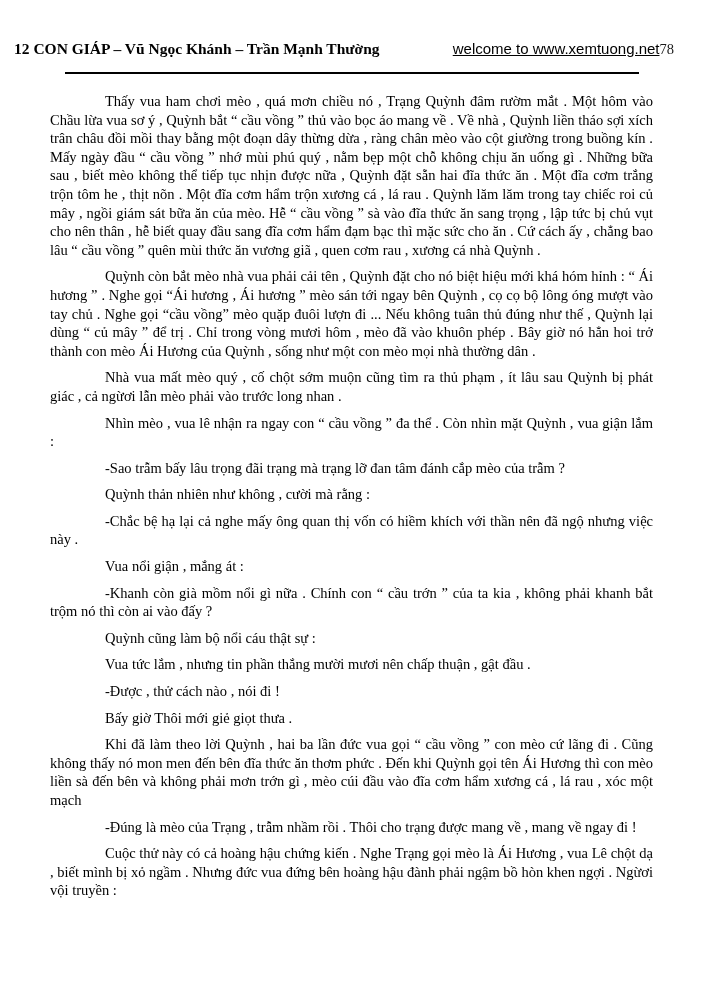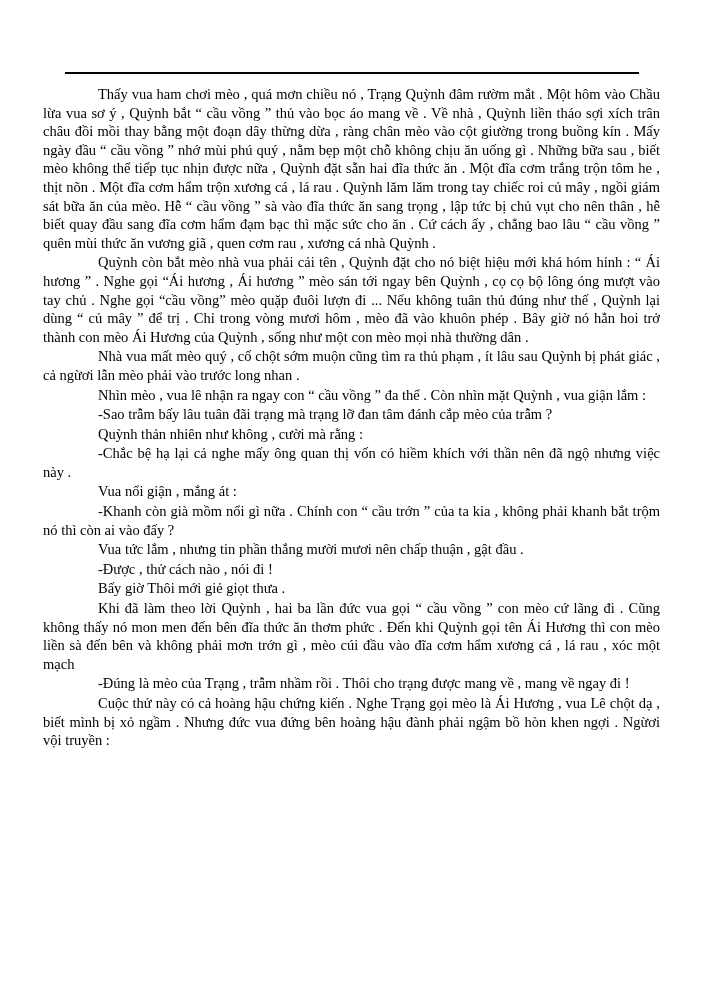--- a/index.html
+++ b/index.html
@@ -60,43 +60,51 @@
     position: absolute;
     top: 84px;
     left: 42px;
     width: 619px;
     font-family: "Liberation Serif", serif;
     font-size: 14.5px;
     line-height: 18.6px;
     text-align: justify;
   }
   .body-text p.para {
-    margin: 1px;
+    margin: 8px;
     padding: 0;
     text-indent: 55px;
   }
 </style>
 </head>
 <body>
 
 <div class="page">
 
+  <div class="header">
+    <span class="header-title">12 CON GIÁP – Vũ Ngọc Khánh – Trần Mạnh Thường</span>
+    <span class="header-right">
+      <span class="header-link">welcome to www.xemtuong.net</span>
+        <span class="page-number">78</span>
+    </span>
+  </div>
 
   <div class="header-rule"></div>
 
   <div class="body-text">
       <p class="para">Thấy vua ham chơi mèo , quá mơn chiều nó , Trạng Quỳnh đâm rườm mắt . Một hôm vào Chầu lừa vua sơ ý , Quỳnh bắt “ cầu vồng ” thủ vào bọc áo mang về . Về nhà , Quỳnh liền tháo sợi xích trân châu đồi mồi thay bằng một đoạn dây thừng dừa , ràng chân mèo vào cột giường trong buồng kín . Mấy ngày đầu “ cầu vồng ” nhớ mùi phú quý , nằm bẹp một chỗ không chịu ăn uống gì . Những bữa sau , biết mèo không thể tiếp tục nhịn được nữa , Quỳnh đặt sẵn hai đĩa thức ăn . Một đĩa cơm trắng trộn tôm he , thịt nõn . Một đĩa cơm hẩm trộn xương cá , lá rau . Quỳnh lăm lăm trong tay chiếc roi củ mây , ngồi giám sát bữa ăn của mèo. Hễ “ cầu vồng ” sà vào đĩa thức ăn sang trọng , lập tức bị chủ vụt cho nên thân , hễ biết quay đầu sang đĩa cơm hẩm đạm bạc thì mặc sức cho ăn . Cứ cách ấy , chẳng bao lâu “ cầu vồng ” quên mùi thức ăn vương giã , quen cơm rau , xương cá nhà Quỳnh .</p>
       <p class="para">Quỳnh còn bắt mèo nhà vua phải cải tên , Quỳnh đặt cho nó biệt hiệu mới khá hóm hỉnh : “ Ái hương ” . Nghe gọi “Ái hương , Ái hương ”  mèo sán tới ngay bên Quỳnh , cọ cọ bộ lông óng mượt vào tay chủ . Nghe gọi “cầu vồng” mèo quặp đuôi lượn đi ... Nếu không tuân thủ đúng như thế , Quỳnh lại dùng “ củ mây ” để trị . Chỉ trong vòng mươi hôm , mèo đã vào khuôn phép . Bây giờ nó hẳn hoi trở thành con mèo Ái Hương của Quỳnh , sống như một con mèo mọi nhà thường dân .</p>
       <p class="para">Nhà vua mất mèo quý , cố chột sớm muộn cũng tìm ra thủ phạm , ít lâu sau Quỳnh bị phát giác , cả ngừơi lẫn mèo phải vào trước long nhan .</p>
       <p class="para">Nhìn mèo , vua lê nhận ra ngay con “ cầu vồng ” đa thể . Còn nhìn mặt Quỳnh , vua giận lắm :</p>
-      <p class="para">-Sao trẫm bấy lâu tuân đãi trạng mà trạng lỡ đan tâm đánh cắp mèo của trẫm ?</p>
+      <p class="para">-Sao trẫm bấy lâu trọng đãi trạng mà trạng lỡ đan tâm đánh cắp mèo của trẫm ?</p>
       <p class="para">Quỳnh thản nhiên như không , cười mà rằng :</p>
       <p class="para">-Chắc bệ hạ lại cả nghe mấy ông quan thị vốn có hiềm khích với thần nên đã ngộ nhưng việc này .</p>
       <p class="para">Vua nổi giận , mắng át :</p>
       <p class="para">-Khanh còn già mồm nổi gì nữa . Chính con “ cầu trớn ” của ta kia , không phải khanh bắt trộm nó thì còn ai vào đấy ?</p>
+      <p class="para">Quỳnh  cũng làm bộ nổi cáu thật sự :</p>
       <p class="para">Vua tức lắm , nhưng tin phần thắng mười mươi nên chấp thuận , gật đầu .</p>
       <p class="para">-Được , thử cách nào , nói đi !</p>
       <p class="para">Bấy giờ Thôi mới giẻ giọt thưa .</p>
       <p class="para">Khi đã làm theo lời Quỳnh , hai ba lần đức vua gọi “ cầu vồng ” con mèo cứ lãng đi  . Cũng không thấy nó mon men đến bên đĩa thức ăn thơm phức . Đến khi Quỳnh gọi tên Ái Hương thì con mèo liền sà đến bên và không phải mơn trớn gì , mèo cúi đầu vào đĩa cơm hẩm xương cá , lá rau , xóc một mạch</p>
       <p class="para">-Đúng là mèo của Trạng , trẫm nhầm rồi . Thôi cho trạng được mang về , mang về ngay đi !</p>
       <p class="para">Cuộc thử này có cả hoàng hậu chứng kiến . Nghe Trạng gọi mèo là Ái Hương , vua Lê chột dạ , biết mình bị xỏ ngầm . Nhưng đức vua đứng bên hoàng hậu đành phải ngậm bồ hòn khen ngợi . Ngừơi vội truyền :</p>
     </div>
 
 </div>
 

